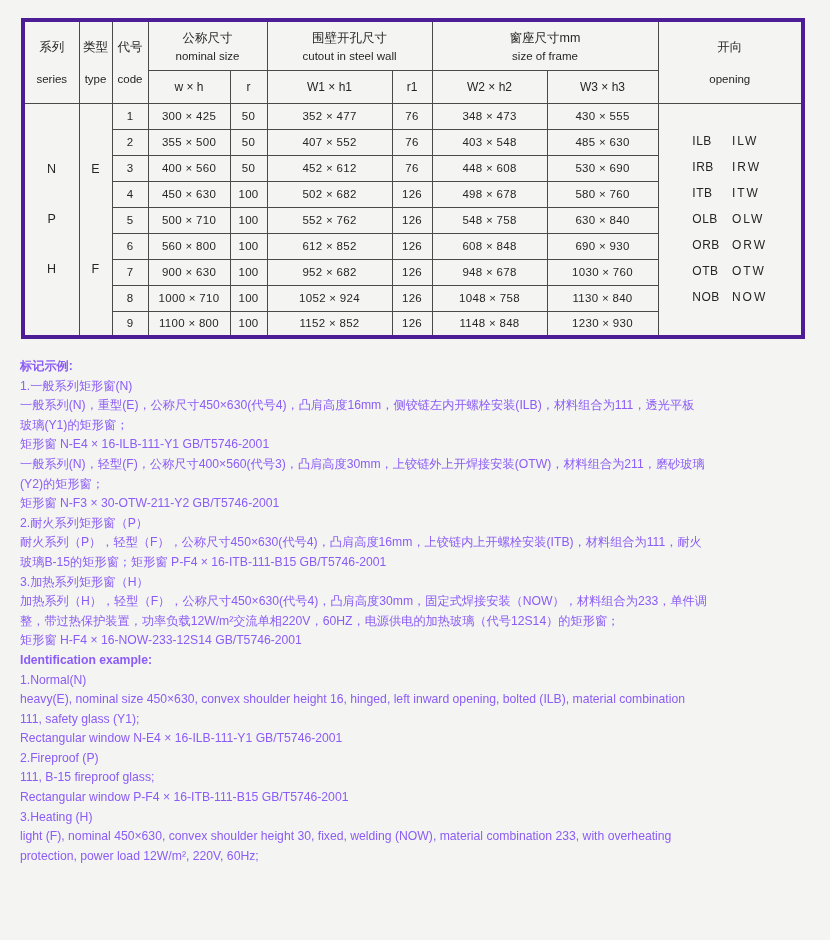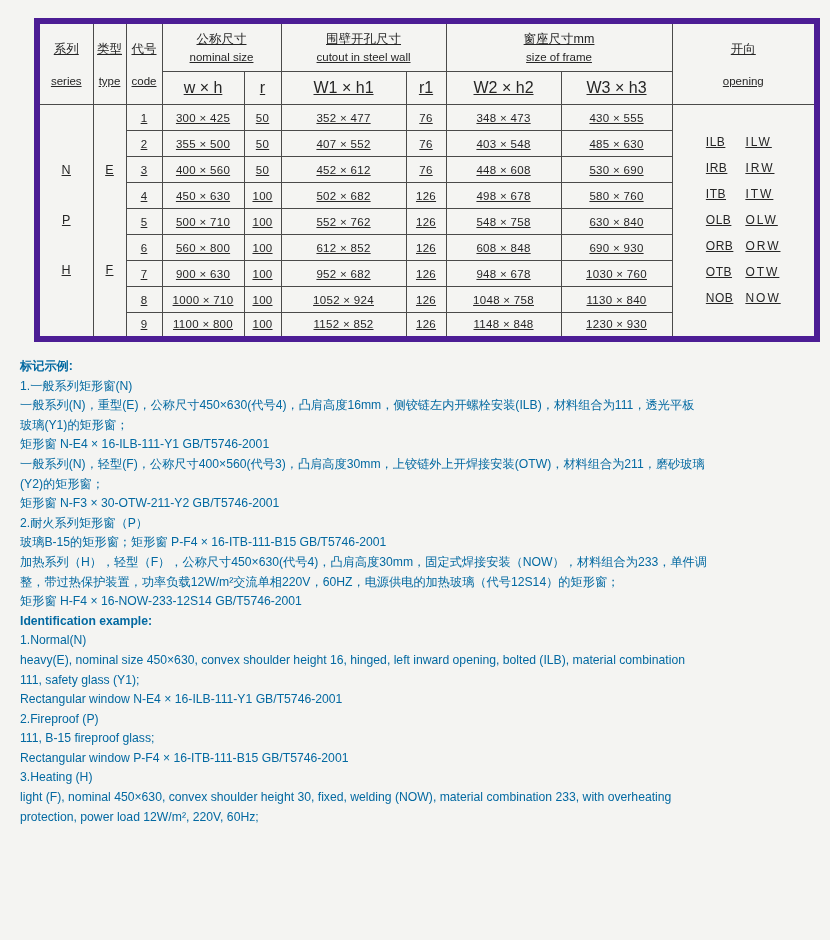--- a/index.html
+++ b/index.html
@@ -8,50 +8,49 @@
     font-family:"Liberation Sans","DejaVu Sans",sans-serif;
     background:#f4f4f2;
   }
   .page {
     position:relative; width:830px; height:940px;
     background:#f4f4f2; color:#262626; overflow:hidden;
   }
 
   
   .spec-table {
-    position:absolute; left:34px; top:18px; width:780px;
+    position:absolute; left:21px; top:18px; width:780px;
     border-collapse:collapse; table-layout:fixed;
-    border:6px solid #4c1d95;
-    text-decoration:underline;
+    border:4px solid #4c1d95;
   }
   .spec-table th, .spec-table td {
     border:1px solid #4a4a4a; text-align:center; vertical-align:middle;
     padding:0; font-weight:normal; color:#262626;
   }
   .h1 th { height:50px; }
-  .h2 th { height:33px; font-size:16px; }
+  .h2 th { height:33px; font-size:12px; }
   .spec-table tbody td { height:26px; font-size:11.5px; letter-spacing:0.3px; }
   .zh { font-size:12.5px; }
   .en { font-size:11.5px; }
   .vwrap { height:80px; display:flex; flex-direction:column; justify-content:space-evenly; align-items:center; }
   .gwrap { display:flex; flex-direction:column; justify-content:flex-start; align-items:center; gap:3px; }
   .series-wrap { display:flex; flex-direction:column; justify-content:center; align-items:center; gap:36px; font-size:12.5px; }
   .type-wrap   { display:flex; flex-direction:column; justify-content:center; align-items:center; gap:86px; font-size:12.5px; }
   .op-grid {
     display:grid; grid-template-columns:auto auto; column-gap:12px;
     justify-content:center; align-content:center; height:100%;
     line-height:26px; font-size:12px; text-align:left;
   }
   .op-grid .opl { letter-spacing:0.5px; }
   .op-grid .opr { letter-spacing:2px; }
 
   
   .notes {
     position:absolute; left:20px; top:357px; width:800px;
-    font-size:12.2px; line-height:19.6px; color:#0369a1;
+    font-size:12.2px; line-height:19.6px; color:#8b5cf6;
   }
   .note-line { white-space:nowrap; }
   .note-line.bold { font-weight:bold; }
 </style>
 </head>
 <body>
 
 <div class="page">
 
   <table class="spec-table">
@@ -240,21 +239,23 @@
   <div class="notes">
       <div class="note-line bold">标记示例:</div>
       <div class="note-line">1.一般系列矩形窗(N)</div>
       <div class="note-line">一般系列(N)，重型(E)，公称尺寸450×630(代号4)，凸肩高度16mm，侧铰链左内开螺栓安装(ILB)，材料组合为111，透光平板</div>
       <div class="note-line">玻璃(Y1)的矩形窗；</div>
       <div class="note-line">矩形窗 N-E4 × 16-ILB-111-Y1 GB/T5746-2001</div>
       <div class="note-line">一般系列(N)，轻型(F)，公称尺寸400×560(代号3)，凸肩高度30mm，上铰链外上开焊接安装(OTW)，材料组合为211，磨砂玻璃</div>
       <div class="note-line">(Y2)的矩形窗；</div>
       <div class="note-line">矩形窗 N-F3 × 30-OTW-211-Y2 GB/T5746-2001</div>
       <div class="note-line">2.耐火系列矩形窗（P）</div>
+      <div class="note-line">耐火系列（P），轻型（F），公称尺寸450×630(代号4)，凸肩高度16mm，上铰链内上开螺栓安装(ITB)，材料组合为111，耐火</div>
       <div class="note-line">玻璃B-15的矩形窗；矩形窗 P-F4 × 16-ITB-111-B15 GB/T5746-2001</div>
+      <div class="note-line">3.加热系列矩形窗（H）</div>
       <div class="note-line">加热系列（H），轻型（F），公称尺寸450×630(代号4)，凸肩高度30mm，固定式焊接安装（NOW），材料组合为233，单件调</div>
       <div class="note-line">整，带过热保护装置，功率负载12W/m²交流单相220V，60HZ，电源供电的加热玻璃（代号12S14）的矩形窗；</div>
       <div class="note-line">矩形窗 H-F4 × 16-NOW-233-12S14 GB/T5746-2001</div>
       <div class="note-line bold">Identification example:</div>
       <div class="note-line">1.Normal(N)</div>
       <div class="note-line">heavy(E), nominal size 450×630, convex shoulder height 16, hinged, left inward opening, bolted (ILB), material combination</div>
       <div class="note-line">111, safety glass (Y1);</div>
       <div class="note-line">Rectangular window N-E4 × 16-ILB-111-Y1  GB/T5746-2001</div>
       <div class="note-line">2.Fireproof (P)</div>
       <div class="note-line">111, B-15 fireproof glass;</div>

